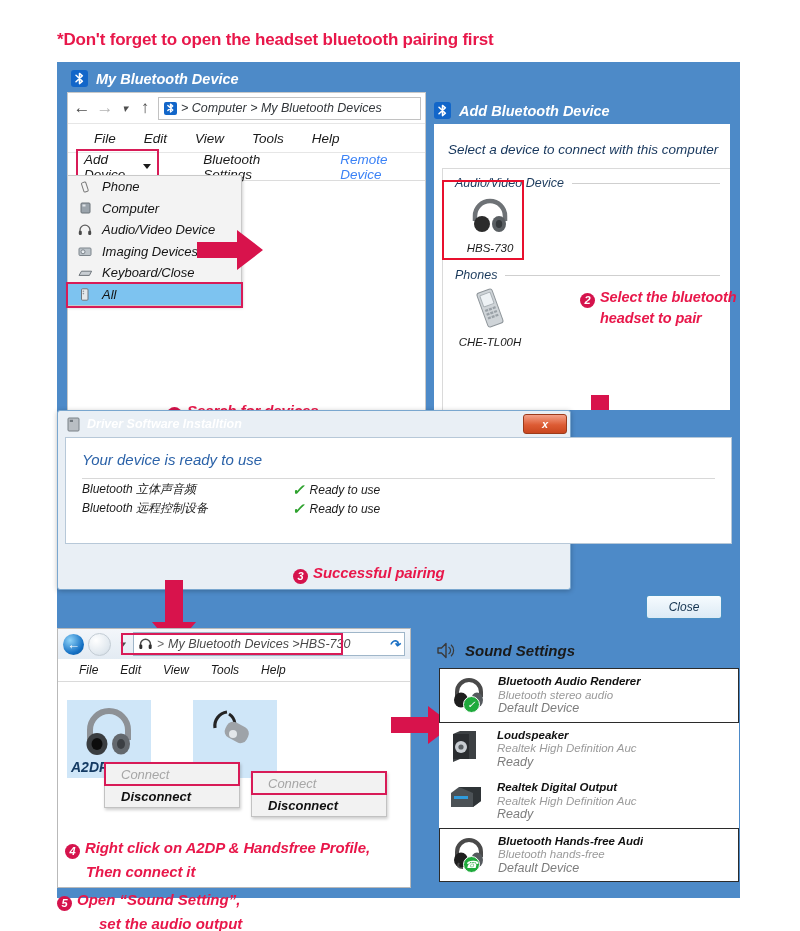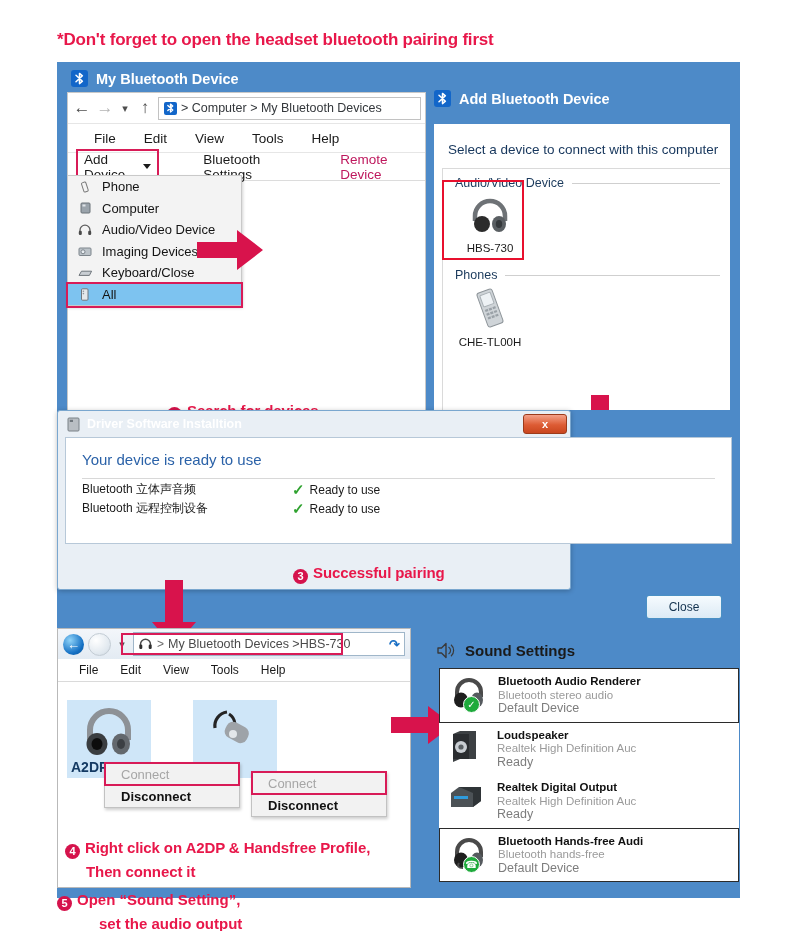--- a/index.html
+++ b/index.html
@@ -4,21 +4,21 @@
 <style>
   html,body{margin:0;padding:0;background:#ffffff;}
   body{width:800px;height:931px;position:relative;overflow:hidden;
        font-family:"Liberation Sans",sans-serif;-webkit-font-smoothing:antialiased;}
 
   
   .top-note{position:absolute;left:57px;top:30px;font-size:17px;font-weight:bold;
             color:#e8174a;letter-spacing:-0.2px;white-space:nowrap;text-align:center;}
 
   
-  .stage{position:absolute;background:#4d8ac8;}
+  .stage{position:absolute;background:#4d8ac8;font-style:italic;}
   #stage-top{left:57px;top:62px;width:683px;height:348px;}
   #stage-mid{left:57px;top:410px;width:683px;height:218px;}
   #stage-bot{left:57px;top:628px;width:683px;height:270px;}
 
   
   .win{position:absolute;background:#ffffff;}
 
   
   #p1-title{position:absolute;left:14px;top:8px;display:flex;align-items:center;gap:8px;
             color:#fff;font-size:14.5px;font-weight:bold;}
@@ -36,21 +36,21 @@
            overflow:hidden;white-space:nowrap;}
   .bt-badge.sm{width:13px;height:13px;border-radius:2px;}
 
   #p1-menubar{display:flex;height:28px;align-items:center;gap:0;padding-left:12px;
               border-top:1px solid #e6e6e6;}
   #p1-menubar .mi{font-size:13.5px;color:#1a1a1a;padding:0 14px;}
 
   #p1-toolbar{display:flex;height:27px;align-items:center;padding-left:8px;
               border-top:1px solid #e6e6e6;border-bottom:1px solid #dcdcdc;gap:30px;}
   .tb-item{font-size:13.5px;color:#1a1a1a;padding:0 8px;font-weight:500;}
-  .tb-item.dim{color:#be185d;}
+  .tb-item.dim{color:#3b82f6;}
   #tb-add{position:relative;display:flex;align-items:center;gap:4px;
           border:2px solid #d81b57;padding:1px 6px;margin-right:6px;}
   .caret{width:0;height:0;border-left:4px solid transparent;border-right:4px solid transparent;
          border-top:5px solid #1a1a1a;}
 
   
   #p1-menu{position:absolute;left:10px;top:113px;width:173px;background:#f3f3f3;
            border:1px solid #c9c9c9;box-shadow:1px 2px 3px rgba(0,0,0,.18);}
   .dd-row{display:flex;align-items:center;gap:9px;height:21.5px;padding-left:9px;
           font-size:13px;color:#141414;}
@@ -60,21 +60,21 @@
   .dd-ico{width:16px;height:14px;flex:0 0 auto;display:flex;align-items:center;justify-content:center;}
 
   .step-txt{position:absolute;color:#e8174a;font-weight:bold;letter-spacing:-0.1px;}
   .step-num{display:inline-flex;align-items:center;justify-content:center;
             width:15px;height:15px;border-radius:50%;background:#d5134c;color:#fff;
             font-size:11px;font-weight:bold;margin-right:5px;vertical-align:-2px;}
 
   #p1-step{left:110px;top:340px;font-size:15px;white-space:nowrap;}
 
   
-  #p2-title{position:absolute;left:377px;top:28px;display:flex;align-items:center;gap:8px;
+  #p2-title{position:absolute;left:377px;top:40px;display:flex;align-items:center;gap:8px;
             color:#fff;font-size:14.5px;font-weight:bold;}
   #p2-win{left:377px;top:62px;width:296px;height:286px;}
   #p2-prompt{position:absolute;left:14px;top:18px;font-size:13.5px;color:#16365c;
              white-space:nowrap;}
   #p2-list{position:absolute;left:8px;top:44px;right:0px;bottom:0;border-left:1px solid #dadada;
            border-top:1px solid #dadada;}
   .grp-head{display:flex;align-items:center;gap:8px;padding:7px 10px 0 12px;}
   .grp-head .lbl{font-size:12.5px;color:#1b3a5c;white-space:nowrap;}
   .grp-head .rule{flex:1;height:1px;background:#cfcfcf;}
   .dev-cell{width:74px;text-align:center;padding-top:4px;}
@@ -324,20 +324,24 @@
                 <rect x="24.5" y="30" width="3" height="2.3"></rect>
             </g>
           </g>
         </svg>
         <div class="nm">CHE-TL00H</div>
       </div>
     </div>
     <div id="hbs-box"></div>
   </div>
 
+  <div class="step-txt" id="p2-step">
+    <span class="step-num">2</span><span>Select the bluetooth</span>
+    <div style="padding-left:20px">headset to pair</div>
+  </div>
 </div>
 
 <svg class="arrow" style="left:578px;top:395px" width="44" height="68" viewBox="0 0 44 68">
   <path d="M13 0 H31 V42 H44 L22 68 L0 42 H13 Z" fill="#d8134c"></path>
 </svg>
 
 <div class="stage" id="stage-mid">
   <div id="p3-win">
     <div id="p3-tbar">
       <svg class="dlgicon" viewBox="0 0 13 15">

